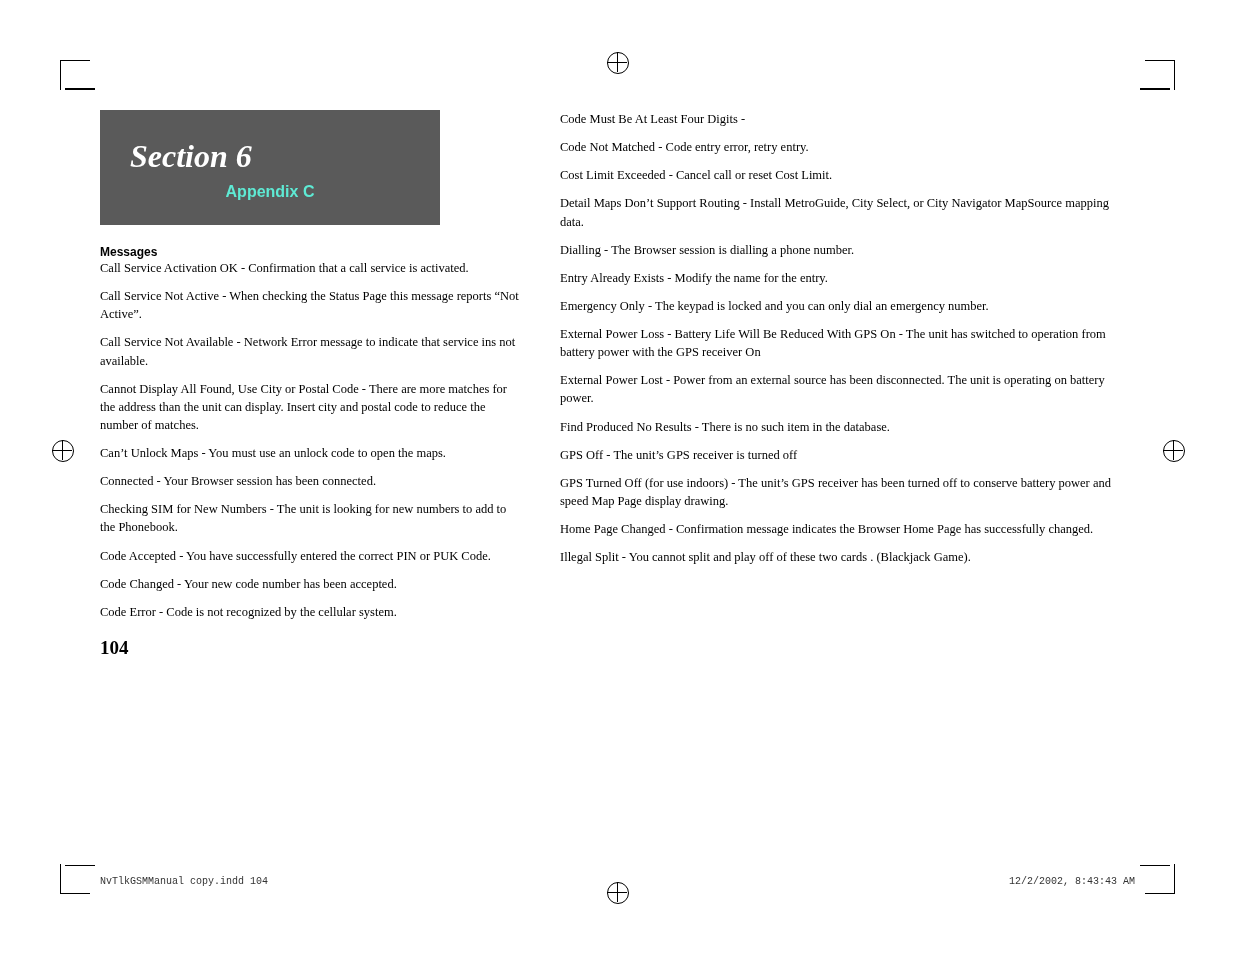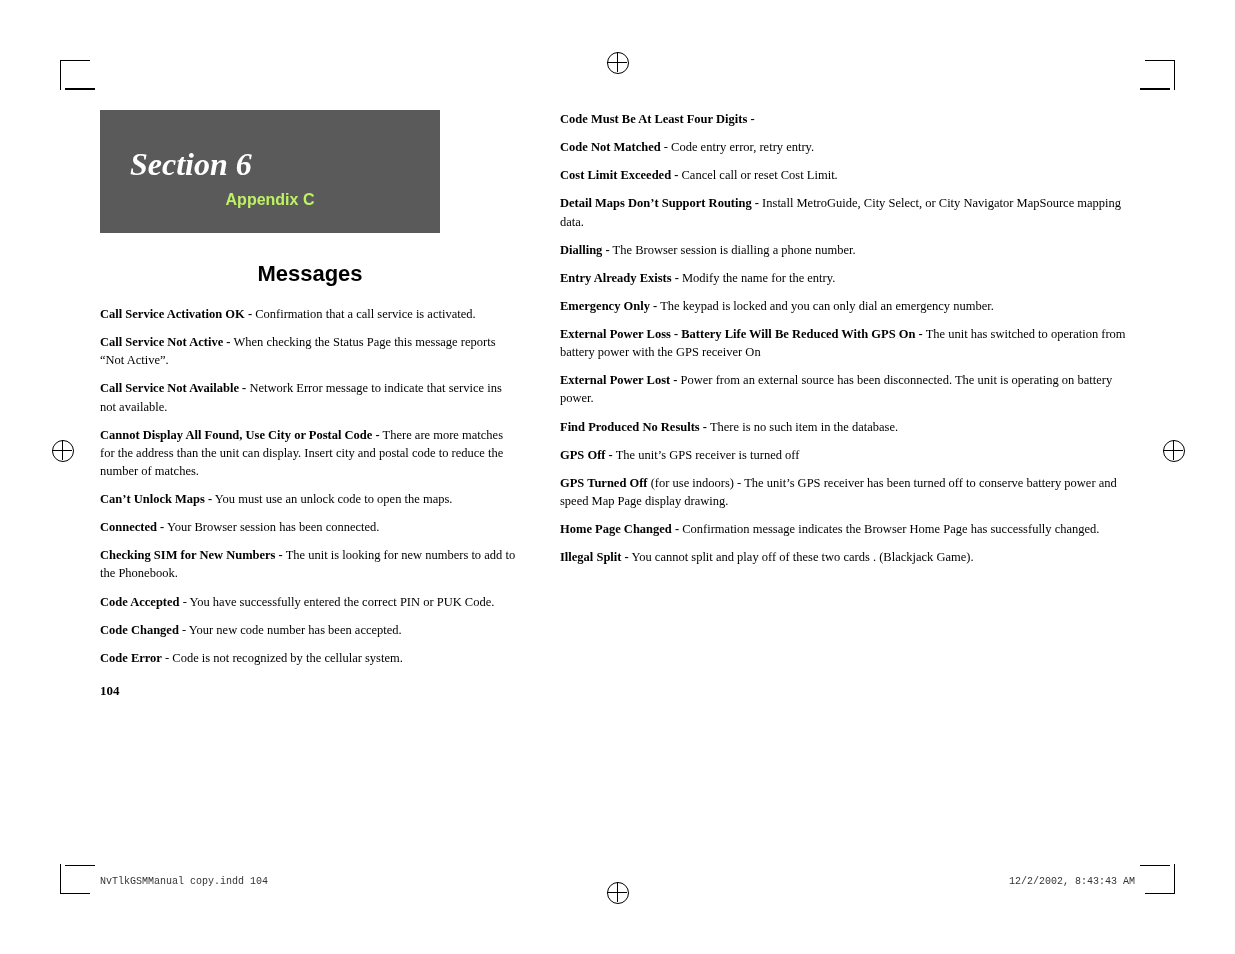--- a/index.html
+++ b/index.html
@@ -88,68 +88,67 @@
       position: absolute;
       left: 0;
       top: 0;
       width: 420px;
     }
 
     
     .section-header {
       background: #5a5a5a;
       color: #ffffff;
-      padding: 36px 30px 24px 30px;
-      margin-bottom: 28px;
+      padding: 28px 30px 24px 30px;
+      margin-bottom: 20px;
       width: 340px;
     }
 
     .section-number {
       font-style: italic;
       font-weight: bold;
       font-size: 32px;
       display: block;
       margin-bottom: 8px;
       color: #ffffff;
       font-family: Georgia, serif;
     }
 
     .section-subtitle {
       font-size: 16px;
       font-weight: bold;
       text-align: center;
-      color: #bef264;
+      color: #5eead4;
       display: block;
       font-family: Arial, sans-serif;
     }
 
     
     .messages-heading {
-      font-size: 22px;
+      font-size: 12px;
       font-weight: bold;
-      text-align: center;
-      margin-bottom: 18px;
+      text-align: left;
       font-family: Arial, sans-serif;
     }
 
     
     .entry {
       margin-bottom: 10px;
       line-height: 1.45;
       font-size: 12.5px;
     }
 
     .entry-term {
-      font-weight: bold;
+      font-weight: normal;
     }
 
     
     .page-number {
       font-weight: bold;
-      font-size: 13px;
+      font-size: 19px;
       margin-top: 16px;
     }
 
     
     .right-column {
       position: absolute;
       left: 460px;
       top: 0;
       right: 0;
     }

